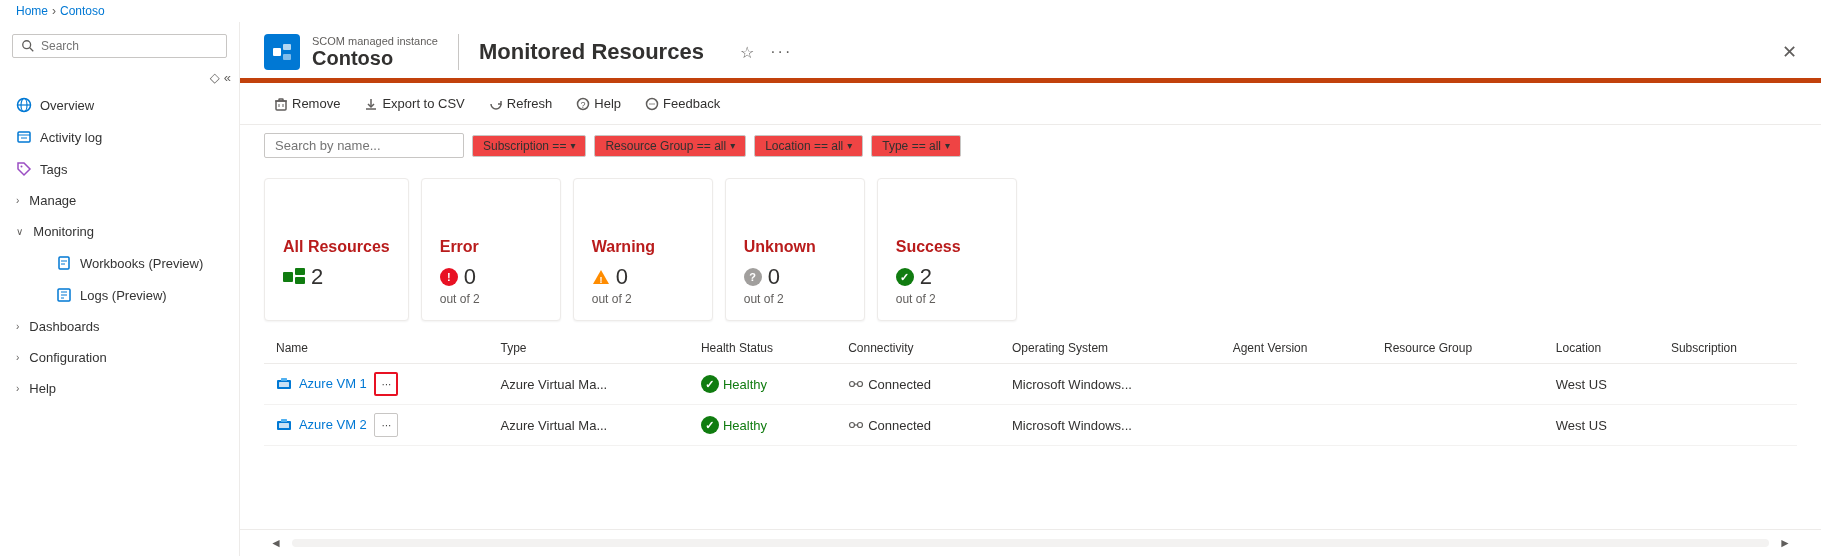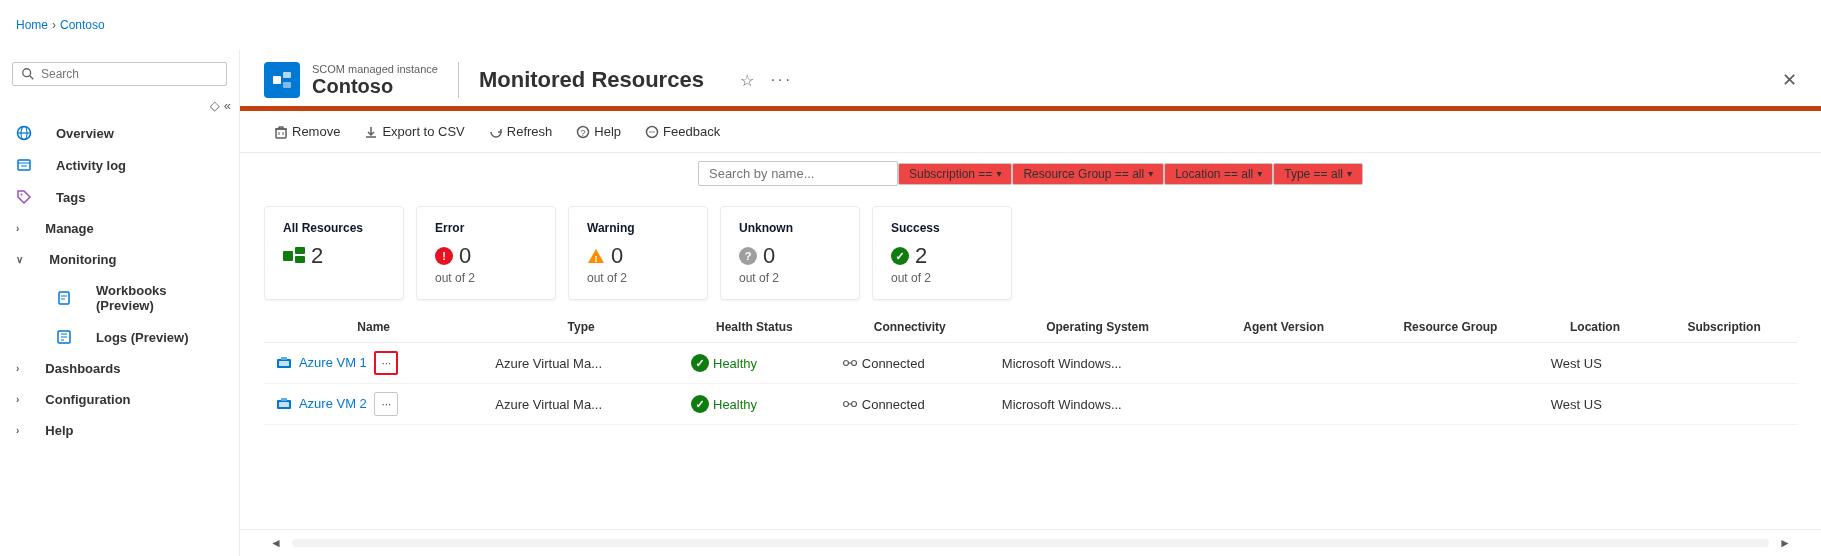--- a/index.html
+++ b/index.html
@@ -1,34 +1,34 @@
 <!DOCTYPE html>
 <html><head>
   <meta charset="utf-8">
   <style>
     * { box-sizing: border-box; margin: 0; padding: 0; }
     body { font-family: 'Segoe UI', Arial, sans-serif; font-size: 13px; background: #fff; color: #333; overflow: hidden; }
 
     .app-container { display: flex; flex-direction: column; height: 556px; width: 1821px; }
 
     
-    .breadcrumb { display: flex; align-items: center; padding: 18px 16px; font-size: 12px; color: #0078d4; gap: 4px; }
+    .breadcrumb { display: flex; align-items: center; padding: 4px 16px; font-size: 12px; color: #0078d4; gap: 4px; }
     .breadcrumb span { color: #605e5c; }
 
     
     .main-layout { display: flex; flex: 1; overflow: hidden; }
 
     
     .sidebar { width: 240px; border-right: 1px solid #edebe9; display: flex; flex-direction: column; overflow-y: auto; padding-top: 4px; flex-shrink: 0; }
     .sidebar-header { padding: 8px 12px; }
     .search-box { display: flex; align-items: flex-start; border: 1px solid #c8c6c4; border-radius: 2px; padding: 4px 8px; gap: 6px; cursor: text; background: #fff; }
     .search-box input { border: none; outline: none; font-size: 12px; color: #333; width: 130px; }
     .sidebar-controls { display: flex; justify-content: flex-end; align-items: center; padding: 4px 8px; gap: 4px; }
     .sidebar-nav { display: flex; flex-direction: column; }
-    .nav-item { display: flex; align-items: center; padding: 8px 16px; cursor: pointer; gap: 24px; font-size: 13px; font-weight: bold; }
+    .nav-item { display: flex; align-items: center; padding: 8px 16px; cursor: pointer; gap: 8px; font-size: 13px; }
     .nav-icon { width: 16px; height: 16px; display: inline-flex; align-items: center; justify-content: center; flex-shrink: 0; }
     .nav-item-sub { padding-left: 56px; font-size: 13px; }
 
     
     .content { flex: 1; display: flex; flex-direction: column; overflow: hidden; }
 
     
     .content-header { display: flex; align-items: center; padding: 12px 24px 8px 24px; border-bottom: 5px solid #c2410c; gap: 12px; }
     .resource-icon { width: 36px; height: 36px; background: #0078d4; border-radius: 4px; display: flex; align-items: center; justify-content: center; }
     .header-title-group { display: flex; flex-direction: column; }
@@ -37,36 +37,36 @@
     .header-divider { width: 1px; height: 36px; background: #c8c6c4; margin: 0 8px; }
     .header-page-title { font-size: 22px; font-weight: 700; color: #323130; }
     .header-actions { display: flex; align-items: center; gap: 16px; margin-left: 24px; }
     .close-btn { margin-left: auto; cursor: pointer; color: #605e5c; font-size: 16px; }
 
     
     .toolbar { display: flex; align-items: center; padding: 8px 24px; gap: 4px; border-bottom: 1px solid #edebe9; }
     .toolbar-btn { display: flex; align-items: center; gap: 4px; padding: 5px 10px; cursor: pointer; font-size: 13px; color: #323130; border: none; background: transparent; border-radius: 2px; }
 
     
-    .filter-bar { display: flex; align-items: center; padding: 8px 24px; gap: 0; flex-wrap: wrap; justify-content: center; }
+    .filter-bar { display: flex; align-items: center; padding: 8px 24px; gap: 8px; flex-wrap: wrap; }
     .filter-search { border: 1px solid #c8c6c4; padding: 4px 10px; border-radius: 2px; font-size: 13px; width: 200px; color: #a19f9d; }
     .filter-tag { display: flex; align-items: center; background: #ef4444; border: 1px solid #c8c6c4; padding: 3px 10px; border-radius: 2px; font-size: 12px; color: #323130; cursor: pointer; gap: 4px; }
 
     
     .stats-row { display: flex; gap: 12px; padding: 12px 24px; flex-shrink: 0; }
     .stat-card { border: 1px solid #edebe9; border-radius: 4px; padding: 14px 18px; min-width: 140px; background: #fff; box-shadow: 0 1px 2px rgba(0,0,0,0.05); }
-    .stat-card-title { font-size: 12px; font-weight: 600; color: #0f172a; margin-bottom: 8px; }
+    .stat-card-title { font-size: 16px; font-weight: 600; color: #b91c1c; margin-bottom: 8px; margin-top: 45px; }
     .stat-card-value { display: flex; align-items: center; gap: 6px; font-size: 22px; font-weight: 400; color: #323130; }
     .stat-card-sub { font-size: 12px; color: #605e5c; margin-top: 2px; }
 
     
     .table-container { flex: 1; overflow: auto; padding: 0 24px; }
     table { width: 100%; border-collapse: collapse; }
     thead tr { border-bottom: 1px solid #edebe9; }
-    th { text-align: center; padding: 8px 12px; font-size: 12px; font-weight: 700; color: #323130; white-space: nowrap; }
+    th { text-align: left; padding: 8px 12px; font-size: 12px; font-weight: 400; color: #323130; white-space: nowrap; }
     td { padding: 8px 12px; font-size: 13px; color: #323130; border-bottom: 1px solid #f3f2f1; white-space: nowrap; }
     .link-blue { color: #0078d4; text-decoration: none; cursor: pointer; }
     .more-btn { display: inline-flex; align-items: center; justify-content: center; width: 24px; height: 24px; border: 1px solid #c8c6c4; border-radius: 2px; cursor: pointer; font-size: 10px; margin-left: 4px; }
     .more-btn-selected { border: 2px solid #e81123; }
 
     
     .status-healthy { display: flex; align-items: center; gap: 4px; color: #107c10; }
     .status-connected { display: flex; align-items: center; gap: 4px; color: #323130; }
 
     

